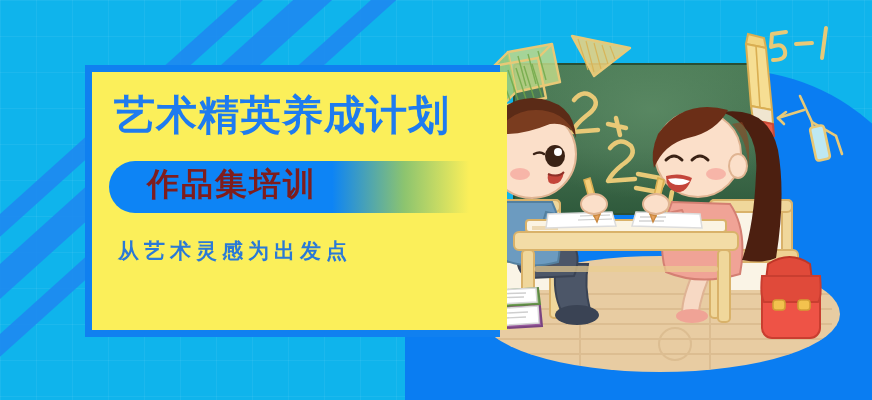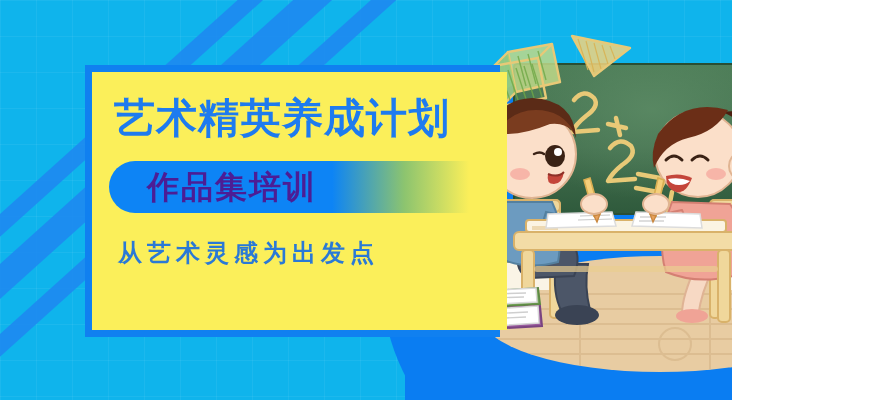--- a/index.html
+++ b/index.html
@@ -2,26 +2,25 @@
 <html><head>
 <meta charset="utf-8">
 <style>
   html, body {
     margin: 0;
     padding: 0;
     background: #ffffff;
   }
   #banner {
     position: relative;
-    width: 724px;
+    width: 872px;
     height: 400px;
     overflow: hidden;
-    font-family: Liberation Serif, serif;
+    font-family: Liberation Mono, monospace;
     background: #0FB4EC;
-    padding-left: 8px;
   }
   
   .bg-base {
     position: absolute;
     inset: 0;
     background: #0FB4EC;
   }
   .bg-grid {
     position: absolute;
     inset: 0;
@@ -118,30 +117,30 @@
     width: 360px; height: 52px;
     border-radius: 26px 0 0 26px;
     background: linear-gradient(to right, #0D84F5 0%, #0D84F5 62%, #8CC46F 82%, #FBEF5A 100%);
   }
   .pill-label {
     position: absolute;
     left: 38px;
     top: 6px;
     font-size: 32px;
     font-weight: bold;
-    color: #4c1d95;
+    color: #7f1d1d;
     letter-spacing: 2px;
     line-height: 40px;
     white-space: nowrap;
   }
 
   .sub {
     position: absolute;
     left: 26px;
-    font-size: 24px;
+    font-size: 21px;
     font-weight: bold;
     color: #2A79D6;
     letter-spacing: 5px;
     white-space: nowrap;
   }
   .sub.l1 { top: 165px; }
   .sub.l2 { top: 199px; }
 
   
   .illus {

